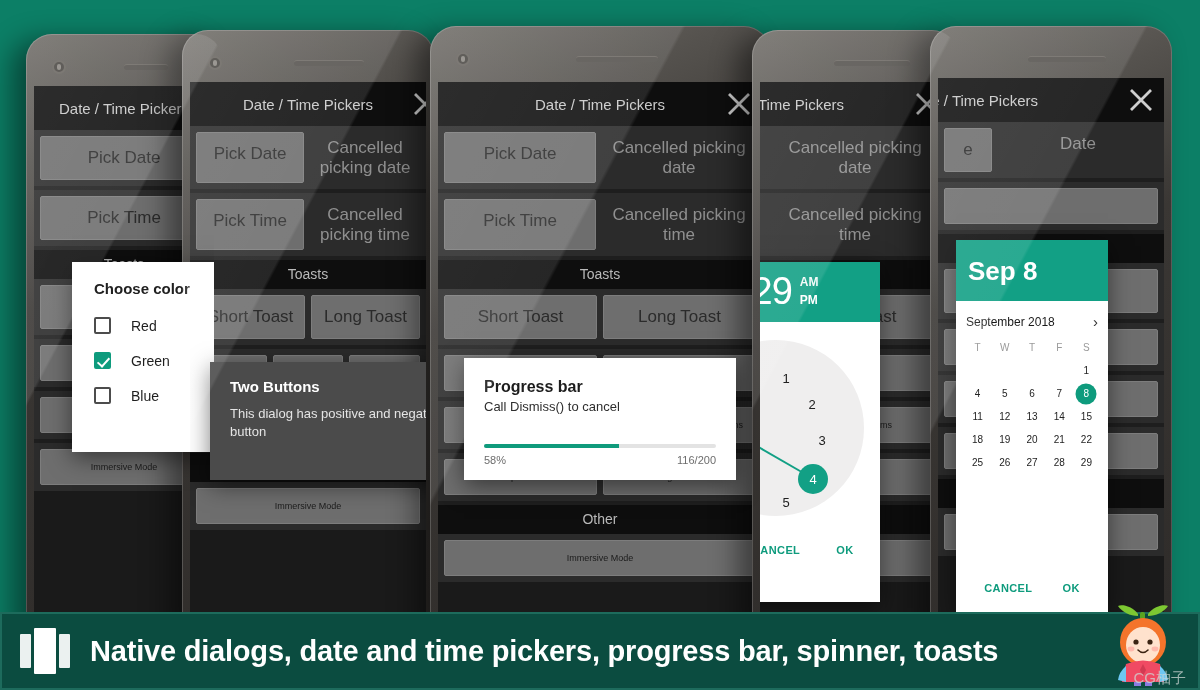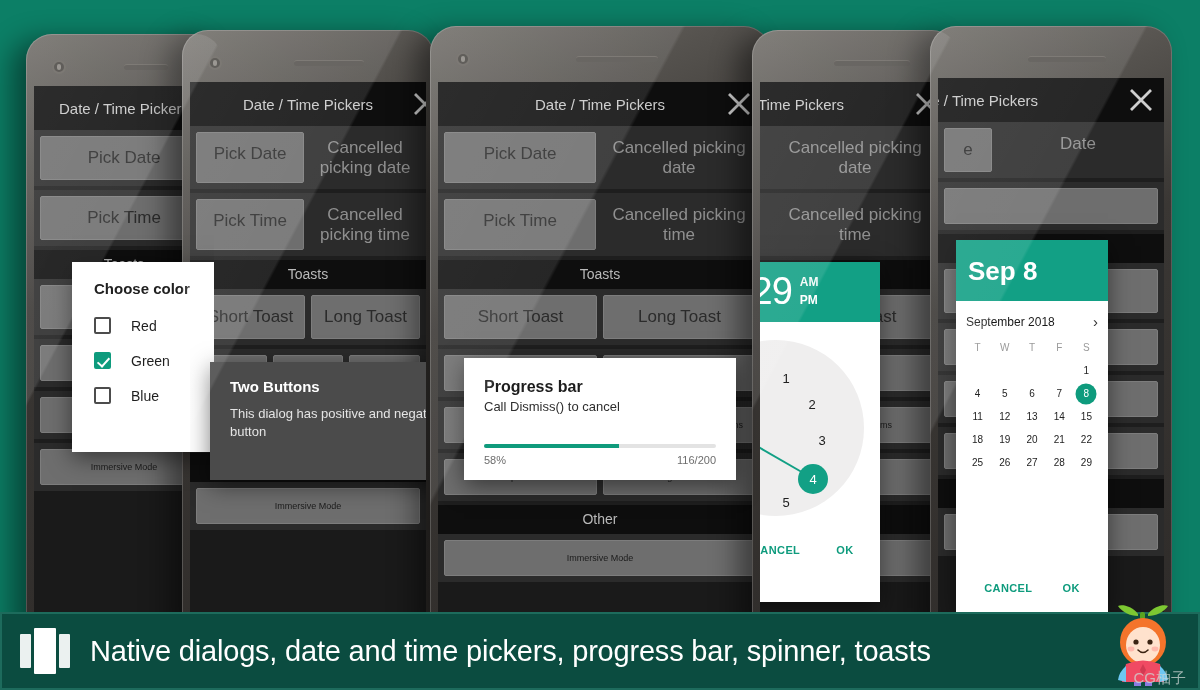--- a/index.html
+++ b/index.html
@@ -178,21 +178,21 @@
     background:#0b4c40;
     border: 2px solid #1d6b5c;
     display:flex; align-items:center;
     z-index: 60;
   }
   #banner .logo { margin-left: 18px; display:flex; align-items:center; gap:3px; }
   #banner .logo i { display:block; background:#ffffff; border-radius:1px; }
   #banner .logo i.side { width:11px; height:34px; opacity:.92; }
   #banner .logo i.mid  { width:22px; height:46px; }
   #banner .btext {
-    margin-left: 20px; color:#ffffff; font-size: 29px; font-weight: normal;
+    margin-left: 20px; color:#ffffff; font-size: 29px; font-weight: bold;
     letter-spacing: -.2px; white-space: nowrap;
   }
   
   #mascot { position:absolute; right: 18px; bottom: 4px; width: 78px; height: 86px; z-index: 61;}
   #mascot svg { width:100%; height:100%; }
   #wm { position:absolute; right: 14px; bottom: 2px; color:#cfd8d5; font-size: 15px; opacity:.75; z-index:62; white-space:nowrap;}
 </style>
 </head>
 <body>
 

